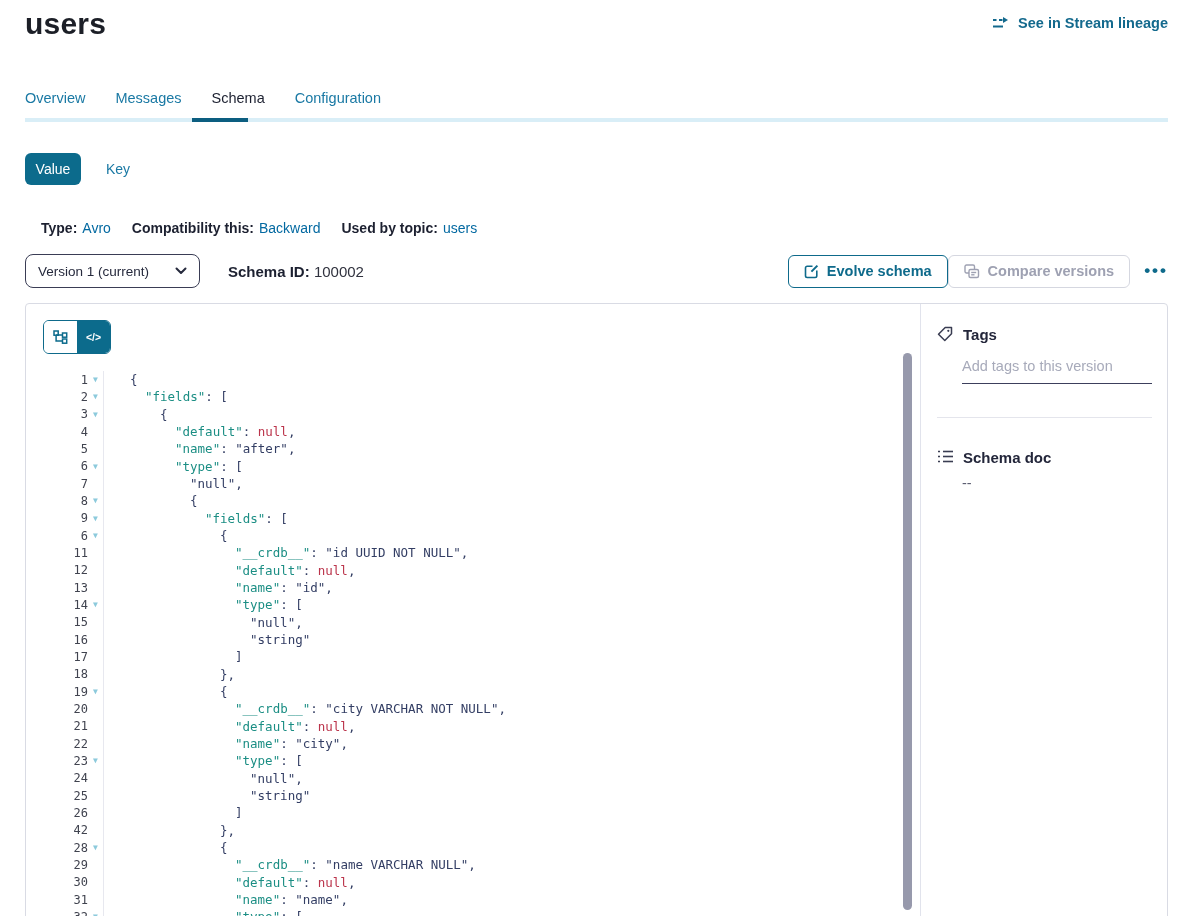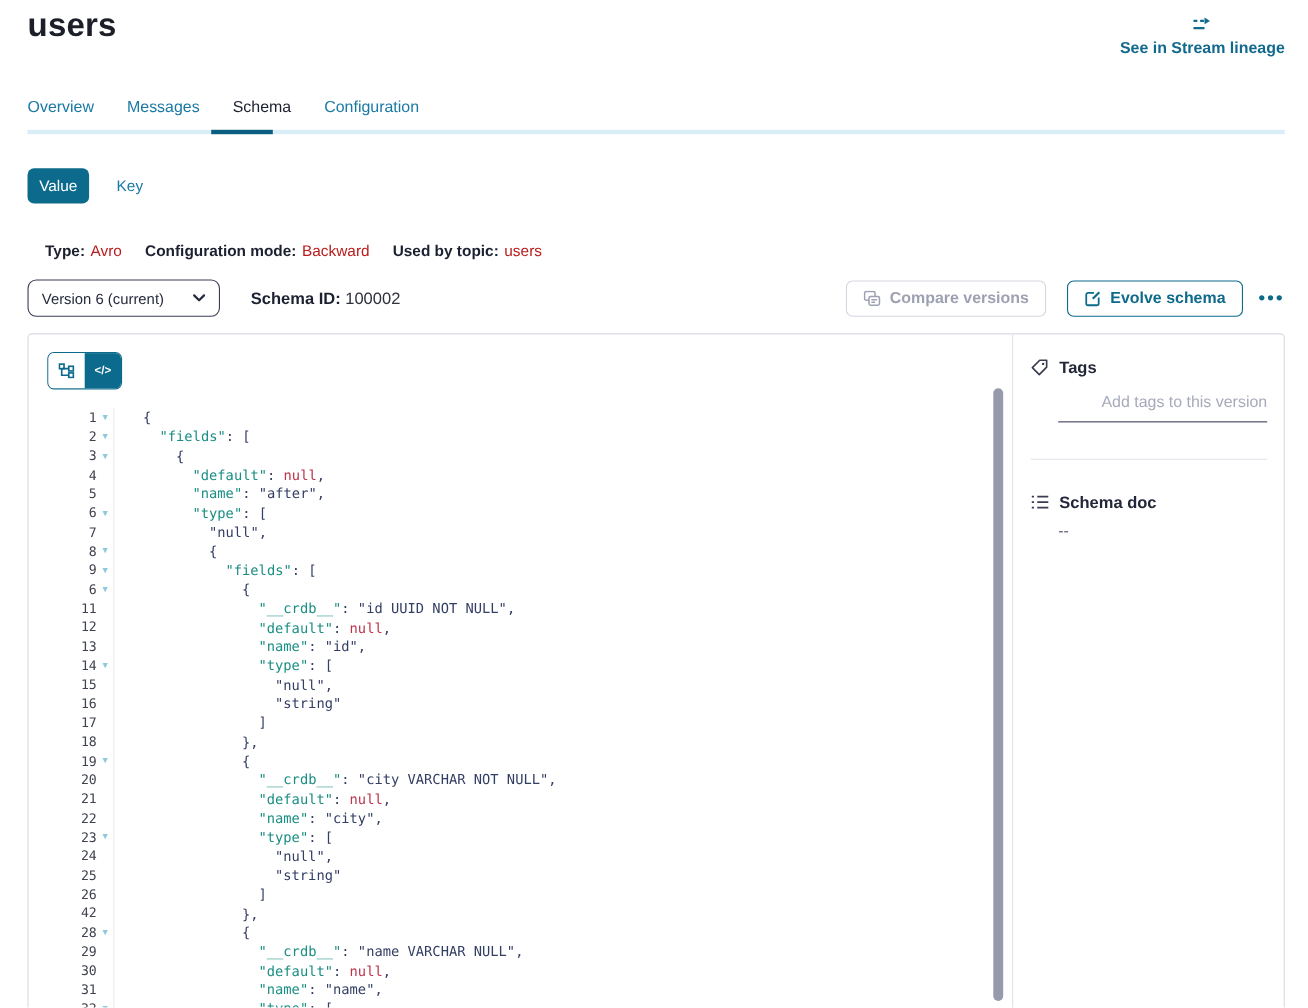--- a/index.html
+++ b/index.html
@@ -4,36 +4,36 @@
 <style>
   * { margin:0; padding:0; box-sizing:border-box; }
   html,body { width:1189px; height:916px; }
   body {
     position:relative; overflow:hidden; background:#ffffff;
     font-family:"Liberation Sans", sans-serif; color:#30323e;
   }
   
   .page-title { position:absolute; left:25px; top:7px; font-size:30px; font-weight:700; color:#1c1f27; letter-spacing:.2px; }
   .lineage-link { position:absolute; right:21px; top:15px; display:flex; align-items:center; gap:7px;
-    color:#13698d; font-size:14.5px; font-weight:700; cursor:pointer;flex-direction:column; }
+    color:#13698d; font-size:14.5px; font-weight:700; cursor:pointer; }
   
   .tabs { position:absolute; left:25px; top:90px; display:flex; }
   .tab { margin-right:30px; font-size:14.5px; color:#1a79a4; font-weight:500; cursor:pointer; }
   .tab.active { color:#1c2030; }
   .tab-track { position:absolute; left:25px; right:21px; top:118px; height:4px; background:#d9eef7; }
   .tab-active-bar { position:absolute; left:192px; top:118px; width:56px; height:4px; background:#0c5e80; }
   
   .vk-row { position:absolute; left:25px; top:153px; display:flex; align-items:center; }
   .vk-value { width:56px; height:32px; background:#0c6b8c; border:none; border-radius:6px;
     color:#fff; font-size:14px; font-family:inherit; cursor:pointer; }
   .vk-key { margin-left:25px; background:none; border:none; color:#1a79a4; font-size:14px; font-family:inherit; cursor:pointer; }
   
   .meta-row { position:absolute; left:41px; top:220px; font-size:14px; display:flex; }
   .meta-row b { color:#1c2030; font-weight:700; }
-  .meta-row .val { margin-left:5px; color:#b91c1c; }
+  .meta-row .val { margin-left:5px; color:#0369a1; }
   .meta-group { margin-right:21px; display:flex; }
   .link { color:#1a79a4; cursor:pointer; }
   
   .version-row { position:absolute; left:25px; right:21px; top:254px; display:flex; align-items:center; }
   .version-select { width:175px; height:34px; border:1px solid #3a3d55; border-radius:8px; background:#fff;
     display:flex; align-items:center; padding:0 12px; font-size:13.5px; color:#262a3d; cursor:pointer; }
   .version-select .vtext { flex:1; }
   .schema-id { margin-left:28px; font-size:15px; }
   .schema-id b { color:#1c2030; }
   .spacer { flex:1; }
@@ -63,21 +63,21 @@
   .tok-s { color:#333e64; }
   .tok-p { color:#333e64; }
   .tok-u { color:#bb344b; }
   .scroll-thumb { position:absolute; left:877px; top:49px; width:9px; height:557px; background:#9799ac; border-radius:5px; cursor:pointer; }
   
   .sidebar { position:absolute; left:896px; right:0; top:0; bottom:0; padding:22px 15px 0 15px; }
   .sb-head { display:flex; align-items:center; gap:9px; }
   .sb-title { font-size:15px; font-weight:700; color:#23263a; }
   .sb-icon { width:17px; height:17px; flex:none; color:#3a3d52; }
   .tags-input { display:block; margin:15px 0 0 25px; width:calc(100% - 25px); border:none;
-    border-bottom:1px solid #3c3f5c; font-size:14.5px; font-family:inherit; color:#30323e; padding:0 0 9px 0; outline:none;text-align:right; }
+    border-bottom:1px solid #3c3f5c; font-size:14.5px; font-family:inherit; color:#30323e; padding:0 0 9px 0; outline:none; }
   .tags-input::placeholder { color:#a7aaba; }
   .sb-divider { height:1px; background:#e4e5ec; margin-top:33px; }
   .sb-section-doc { margin-top:31px; }
   .sb-section-date { margin-top:27px; }
   .sb-value { margin:9px 0 0 25px; font-size:14.5px; color:#5c5f72; }
   .sb-value.dark { color:#2d3044; }
 </style>
 </head>
 <body>
 
@@ -106,62 +106,62 @@
   <button class="vk-value">Value</button>
   <button class="vk-key">Key</button>
 </div>
 
 <div class="meta-row">
   <span class="meta-group">
     <b>Type:</b>
     <span class="val">Avro</span>
   </span>
   <span class="meta-group">
-    <b>Configuration mode:</b>
+    <b>Compatibility this:</b>
     <span class="val">Backward</span>
   </span>
   <span class="meta-group">
     <b>Used by topic:</b>
     <span class="val link">users</span>
   </span>
 </div>
 
 <div class="version-row">
   <div class="version-select">
-    <span class="vtext">Version 6 (current)</span>
+    <span class="vtext">Version 1 (current)</span>
     <span style="display:flex;">
       <svg width="12" height="8" viewBox="0 0 12 8" fill="none" stroke="#262a3d" stroke-width="2" stroke-linecap="round" stroke-linejoin="round">
           <polyline points="1.5,1.5 6,6 10.5,1.5"></polyline>
         </svg>
     </span>
   </div>
   <span class="schema-id">
     <b>Schema ID:</b>
     <span>100002</span>
   </span>
   <span class="spacer"></span>
+  <button class="btn btn-evolve">
+    <span style="display:flex;">
+      <svg width="15" height="15" viewBox="0 0 15 15" fill="none" stroke="#0e6a8b" stroke-width="1.6">
+        <path d="M8.5 2.2 H3.2 A1.7 1.7 0 0 0 1.5 3.9 V11.8 A1.7 1.7 0 0 0 3.2 13.5 H11.1 A1.7 1.7 0 0 0 12.8 11.8 V6.5"></path>
+        <line x1="13.4" y1="1.6" x2="7.4" y2="7.6" stroke-width="2"></line>
+      </svg>
+    </span>
+    <span>Evolve schema</span>
+  </button>
   <button class="btn btn-compare">
     <span style="display:flex;">
       <svg width="16" height="15" viewBox="0 0 16 15" fill="none" stroke="#9ea1b2" stroke-width="1.4">
         <rect x="1" y="1" width="9.5" height="8" rx="1.5"></rect>
         <rect x="5" y="5.5" width="9.5" height="8" rx="1.5" fill="#ffffff"></rect>
         <line x1="7.2" y1="8.5" x2="12.2" y2="8.5"></line>
         <line x1="7.2" y1="10.8" x2="10.5" y2="10.8"></line>
       </svg>
     </span>
     <span>Compare versions</span>
-  </button>
-  <button class="btn btn-evolve">
-    <span style="display:flex;">
-      <svg width="15" height="15" viewBox="0 0 15 15" fill="none" stroke="#0e6a8b" stroke-width="1.6">
-        <path d="M8.5 2.2 H3.2 A1.7 1.7 0 0 0 1.5 3.9 V11.8 A1.7 1.7 0 0 0 3.2 13.5 H11.1 A1.7 1.7 0 0 0 12.8 11.8 V6.5"></path>
-        <line x1="13.4" y1="1.6" x2="7.4" y2="7.6" stroke-width="2"></line>
-      </svg>
-    </span>
-    <span>Evolve schema</span>
   </button>
   <button class="more-btn">•••</button>
 </div>
 
 <div class="card">
 
   <div class="code-pane">
     <div class="view-toggle">
       <button class="vt-tree">
         <span style="display:flex;">

